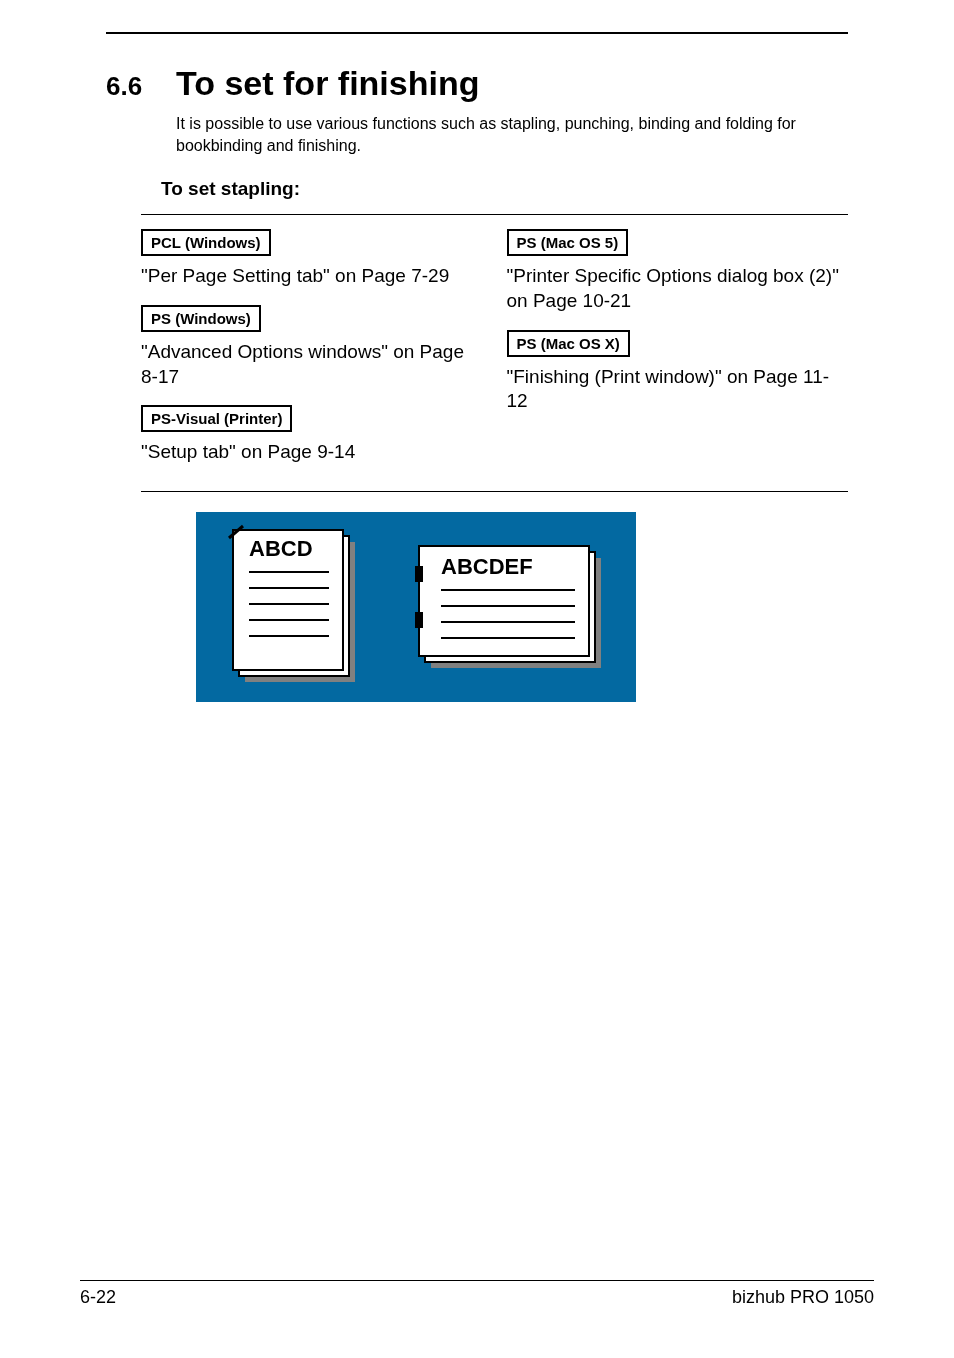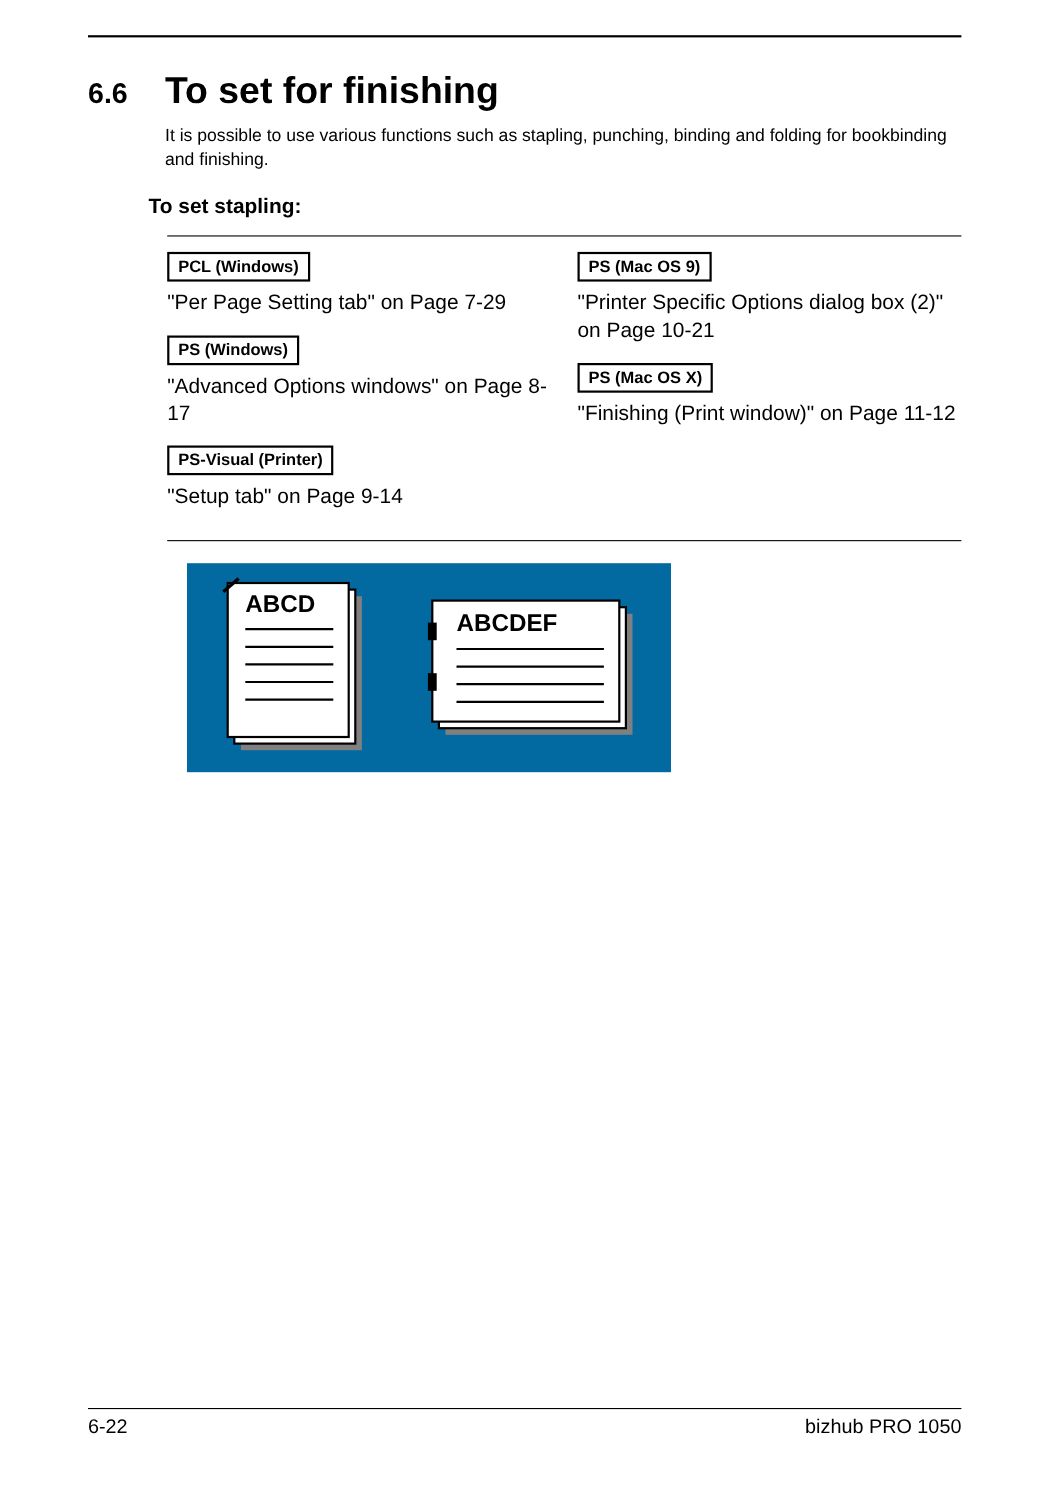--- a/index.html
+++ b/index.html
@@ -9,21 +9,21 @@
   }
   body {
     font-family: Arial, Helvetica, sans-serif;
     background: #ffffff;
     color: #000;
     width: 954px;
     height: 1358px;
     position: relative;
   }
   .page {
-    padding: 0 80px;
+    padding: 0 106px;
   }
   .top-rule {
     border-top: 2px solid #000;
     margin-top: 32px;
     display: flex;
     align-items: flex-end;
   }
   .section-row {
     display: flex;
     margin-top: 30px;
@@ -49,21 +49,21 @@
     font-size: 19px;
     font-weight: bold;
     margin-top: 22px;
   }
   .sub-body {
     margin-left: 70px;
     font-size: 20px;
     margin-top: 6px;
   }
   .table-wrap {
-    margin-left: 72px;
+    margin-left: 35px;
     margin-top: 14px;
     border-top: 1px solid #000;
     border-bottom: 1px solid #000;
     padding: 10px 0 14px 0;
   }
   .cols {
     display: flex;
     gap: 24px;
   }
   .col {
@@ -132,21 +132,21 @@
         <span class="badge">PCL (Windows)</span>
         <div class="col-text">"Per Page Setting tab" on Page 7-29</div>
 
         <span class="badge">PS (Windows)</span>
         <div class="col-text">"Advanced Options windows" on Page 8-17</div>
 
         <span class="badge">PS-Visual (Printer)</span>
         <div class="col-text">"Setup tab" on Page 9-14</div>
       </div>
       <div class="col">
-        <span class="badge">PS (Mac OS 9)</span>
+        <span class="badge">PS (Mac OS 5)</span>
         <div class="col-text">"Printer Specific Options dialog box (2)" on Page 10-21</div>
 
         <span class="badge">PS (Mac OS X)</span>
         <div class="col-text">"Finishing (Print window)" on Page 11-12</div>
       </div>
     </div>
   </div>
 
   <div class="illustration">
 

